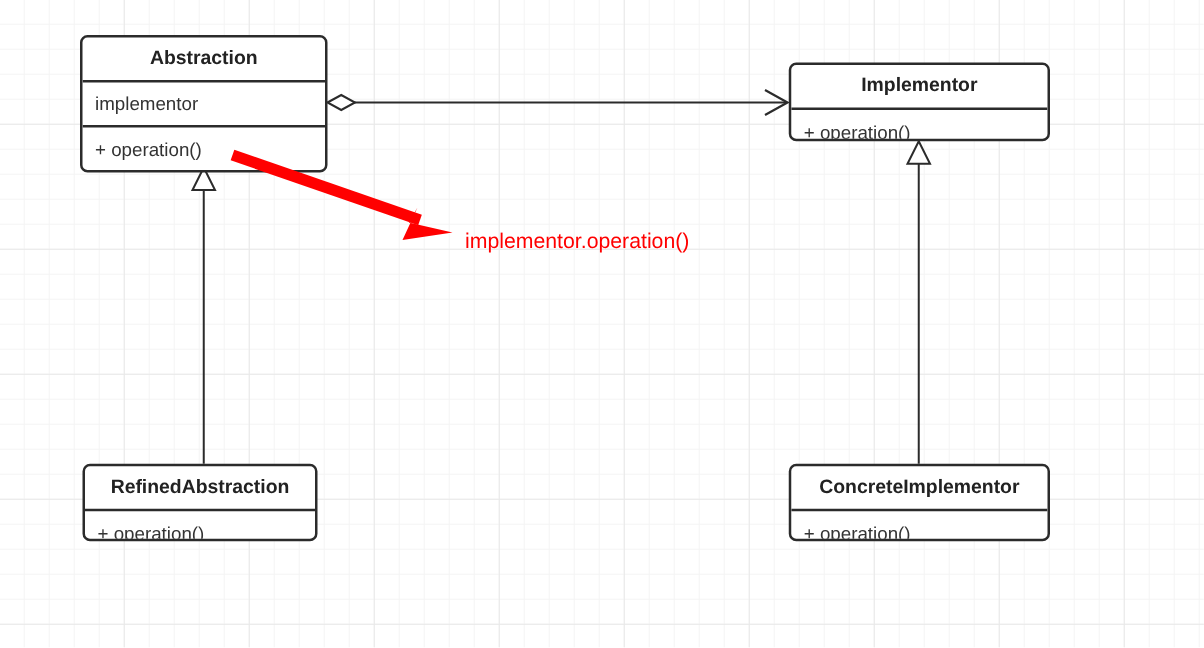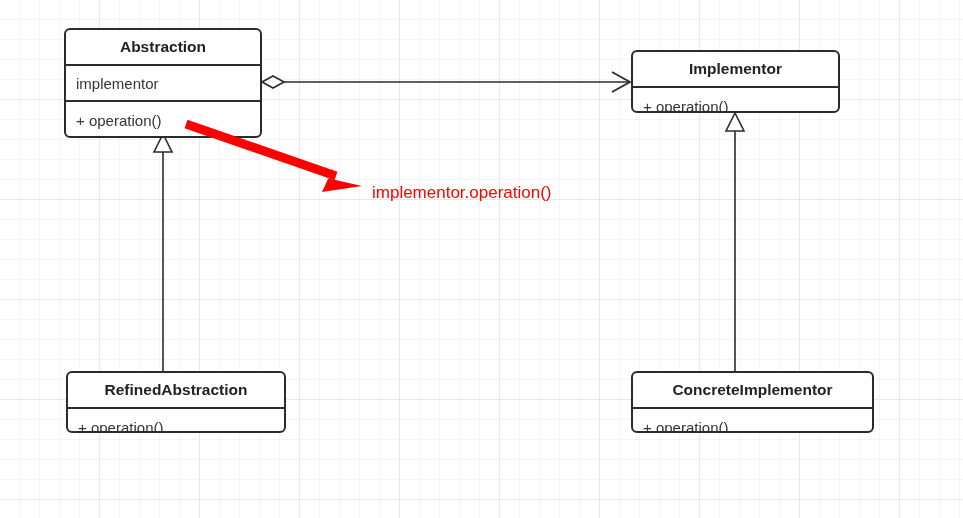--- a/index.html
+++ b/index.html
@@ -110,26 +110,26 @@
     <div class="uml-row name-row">Abstraction</div>
     <div class="uml-row divided">implementor</div>
     <div class="uml-row">+ operation()</div>
   </div>
 
   <div class="uml-class" style="left:631px; top:50px; width:209px; height:63px;">
     <div class="uml-row name-row">Implementor</div>
     <div class="uml-row">+ operation()</div>
   </div>
 
-  <div class="uml-class" style="left:66px; top:371px; width:220px; height:62px;">
+  <div class="uml-class" style="left:66px; top:371px; width:188px; height:62px;">
     <div class="uml-row name-row">RefinedAbstraction</div>
     <div class="uml-row">+ operation()</div>
   </div>
 
-  <div class="uml-class" style="left:631px; top:371px; width:243px; height:62px;">
+  <div class="uml-class" style="left:631px; top:371px; width:209px; height:62px;">
     <div class="uml-row name-row">ConcreteImplementor</div>
     <div class="uml-row">+ operation()</div>
   </div>
 
   <svg class="overlay overlay-top" viewBox="0 0 963 518" xmlns="http://www.w3.org/2000/svg">
     <g>
       <line x1="186" y1="124" x2="336" y2="176" stroke="#ff0000" stroke-width="9" stroke-linecap="butt"></line>
       <polygon points="362,186 327,178 334,166 322,192" fill="#ff0000"></polygon>
     </g>
   </svg>

